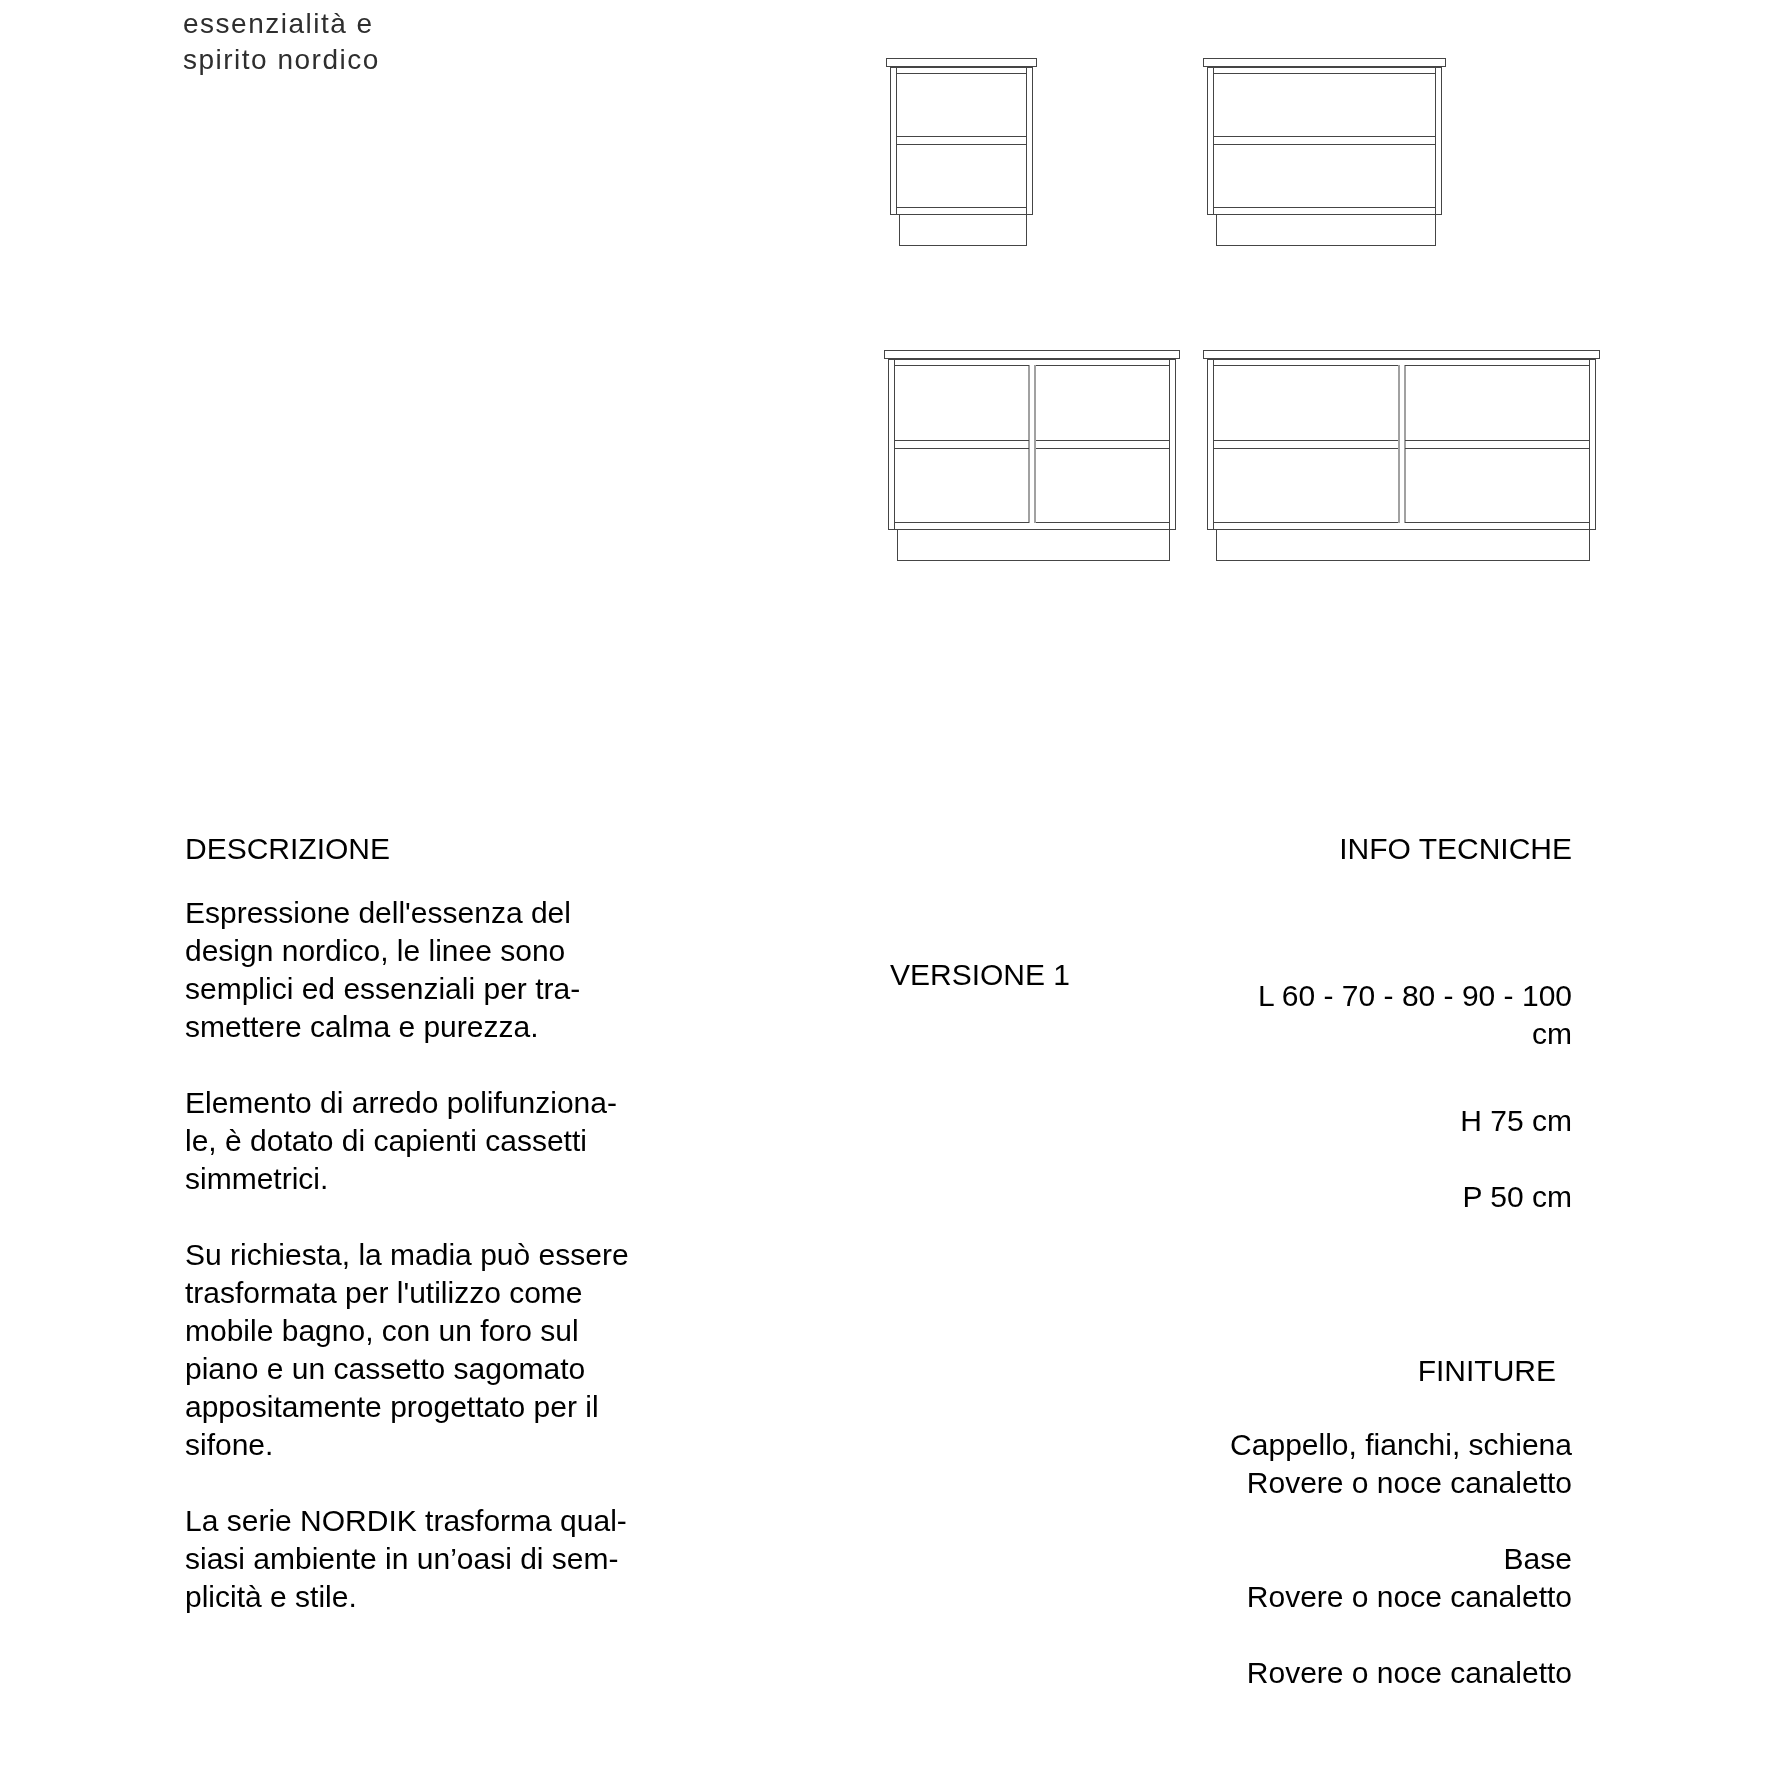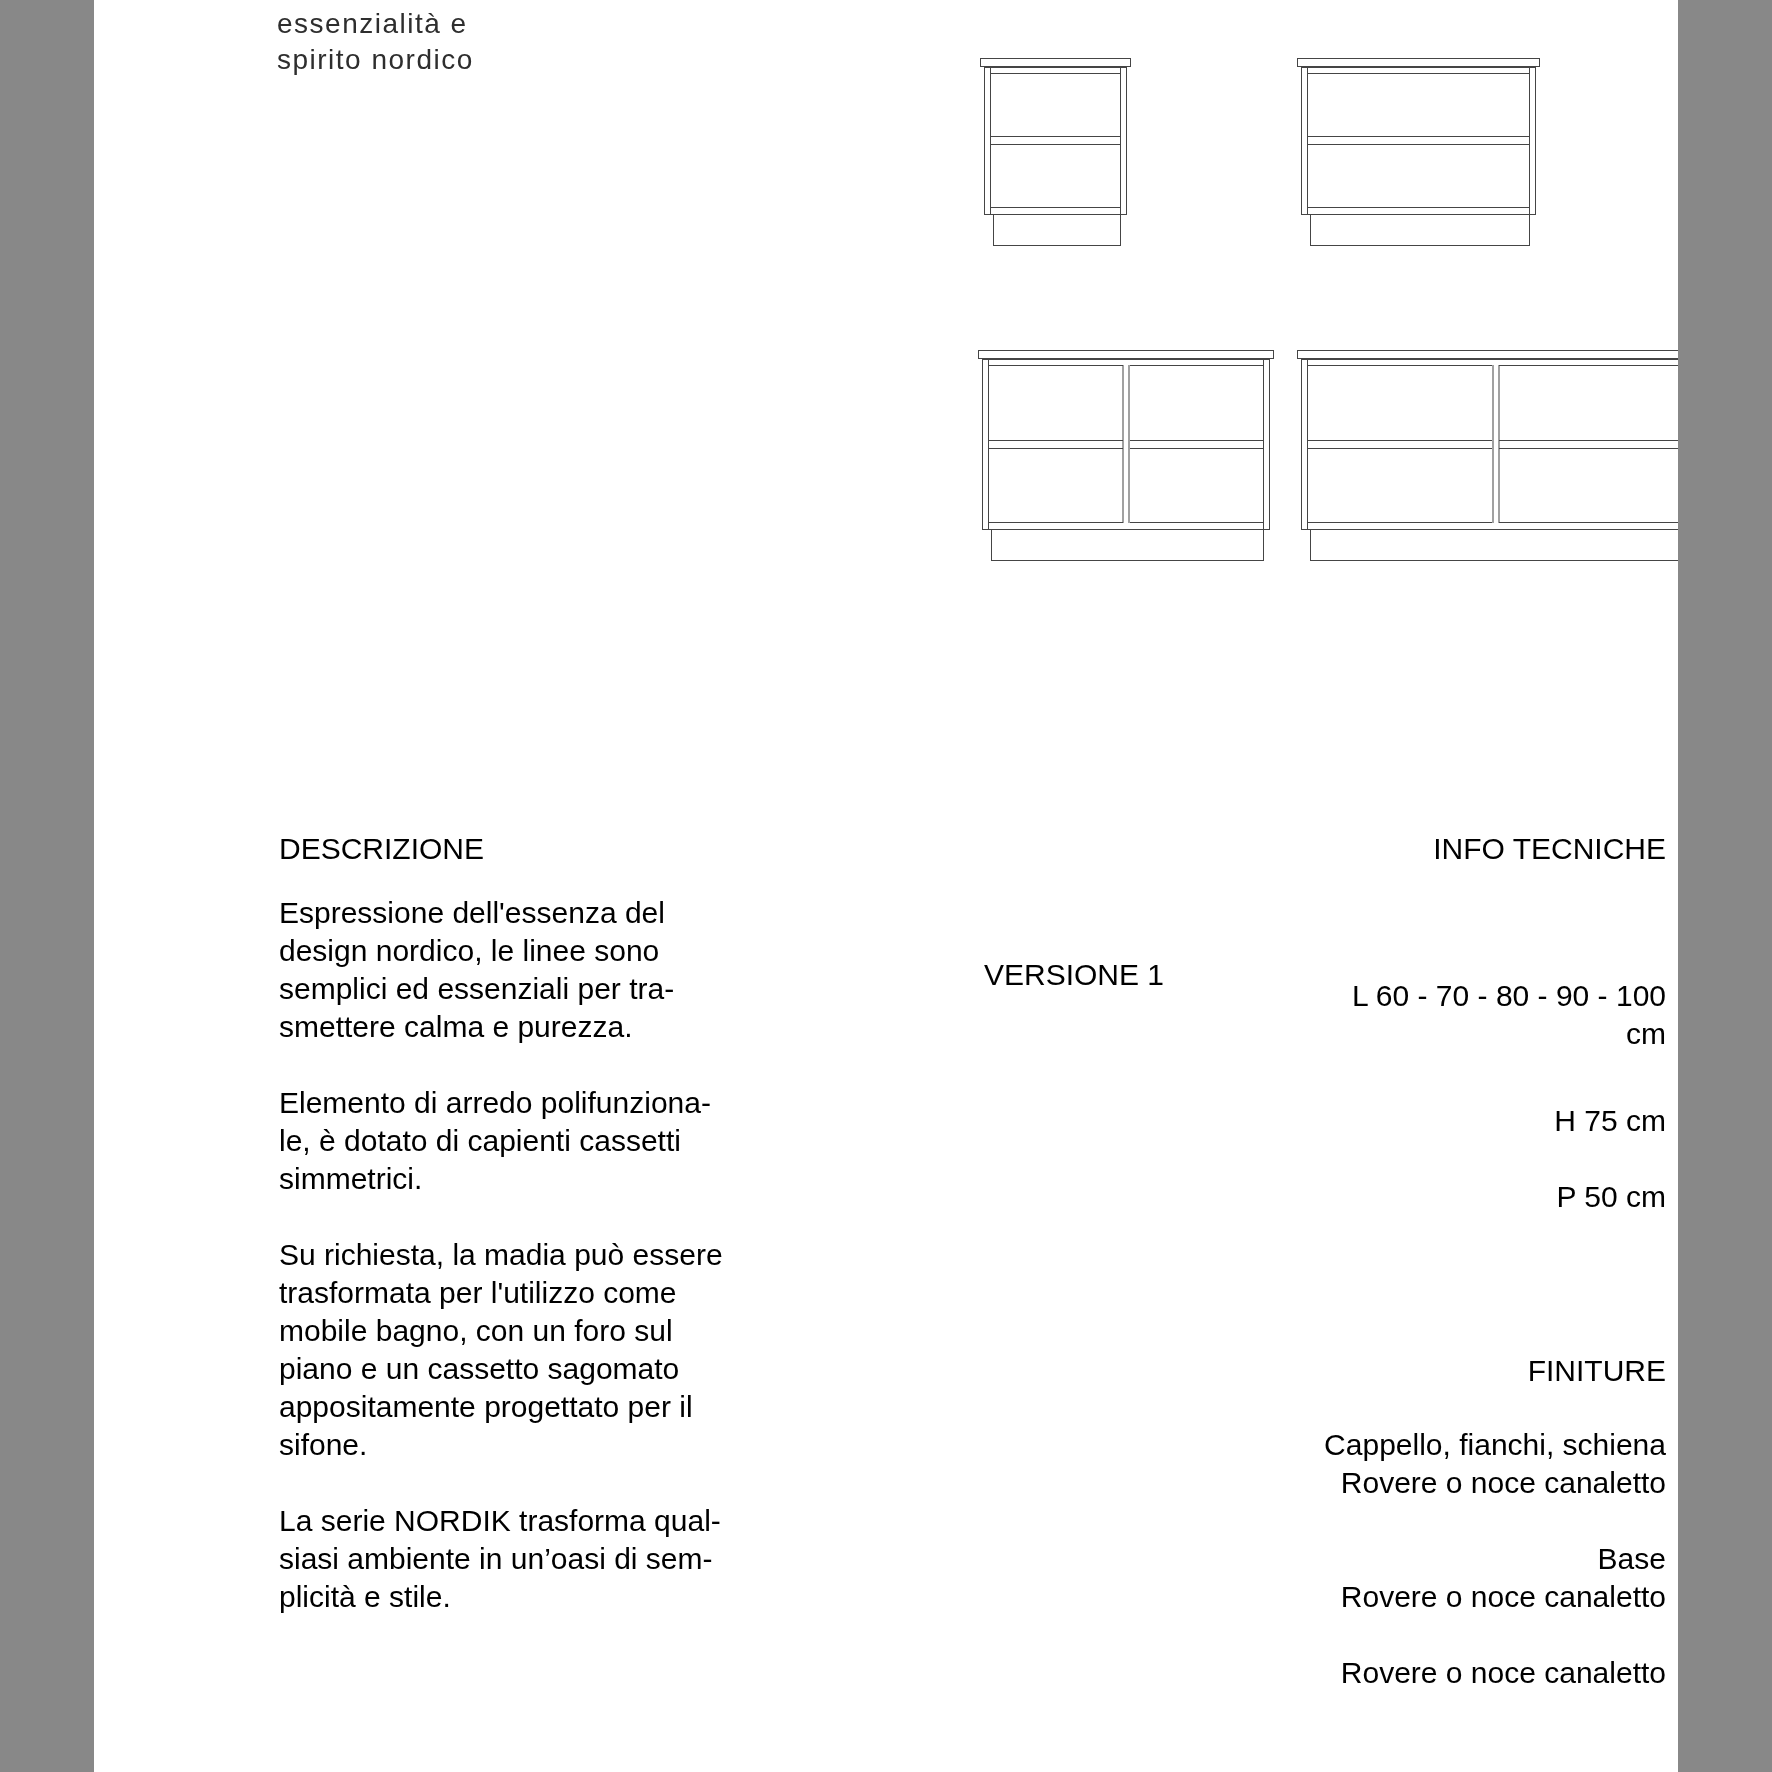--- a/index.html
+++ b/index.html
@@ -4,21 +4,21 @@
 <style>
   :root{
     --line:#454545;
     --text:#000000;
     --bg:#ffffff;
     --tagline:#2e2e2e;
   }
   html,body{margin:0;padding:0;background:#888;}
   .page{
     position:relative;
-    width:1584px;height:1772px;
+    width:1772px;height:1772px;
     background:var(--bg);
     margin:0 auto;
     font-family:"Liberation Sans","DejaVu Sans",sans-serif;
     color:var(--text);
     overflow:hidden;
   }
 
   
   .tagline{
     position:absolute;left:183px;top:6px;
@@ -86,21 +86,21 @@
   .v-row .v-label{position:absolute;left:0;top:0;}
   .v-row .v-value{text-align:right;white-space:pre-line;margin-top:21px;}
   .v1{top:956px;}
   .v2{top:984px;}
   .dim{
     position:absolute;right:0;text-align:right;
     font-size:30px;line-height:38px;
   }
   .dim-h{top:1102px;}
   .dim-p{top:1178px;}
-  .fin-heading{right:0;top:1352px;text-align:center;position:absolute;}
+  .fin-heading{right:16px;top:1352px;text-align:center;position:absolute;}
   .fin-group{
     position:absolute;left:8px;right:0;text-align:right;
     font-size:30px;line-height:38px;
   }
   .fg1{top:1426px;}
   .fg2{top:1540px;}
   .fg3{top:1654px;}
 </style>
 </head>
 <body>

